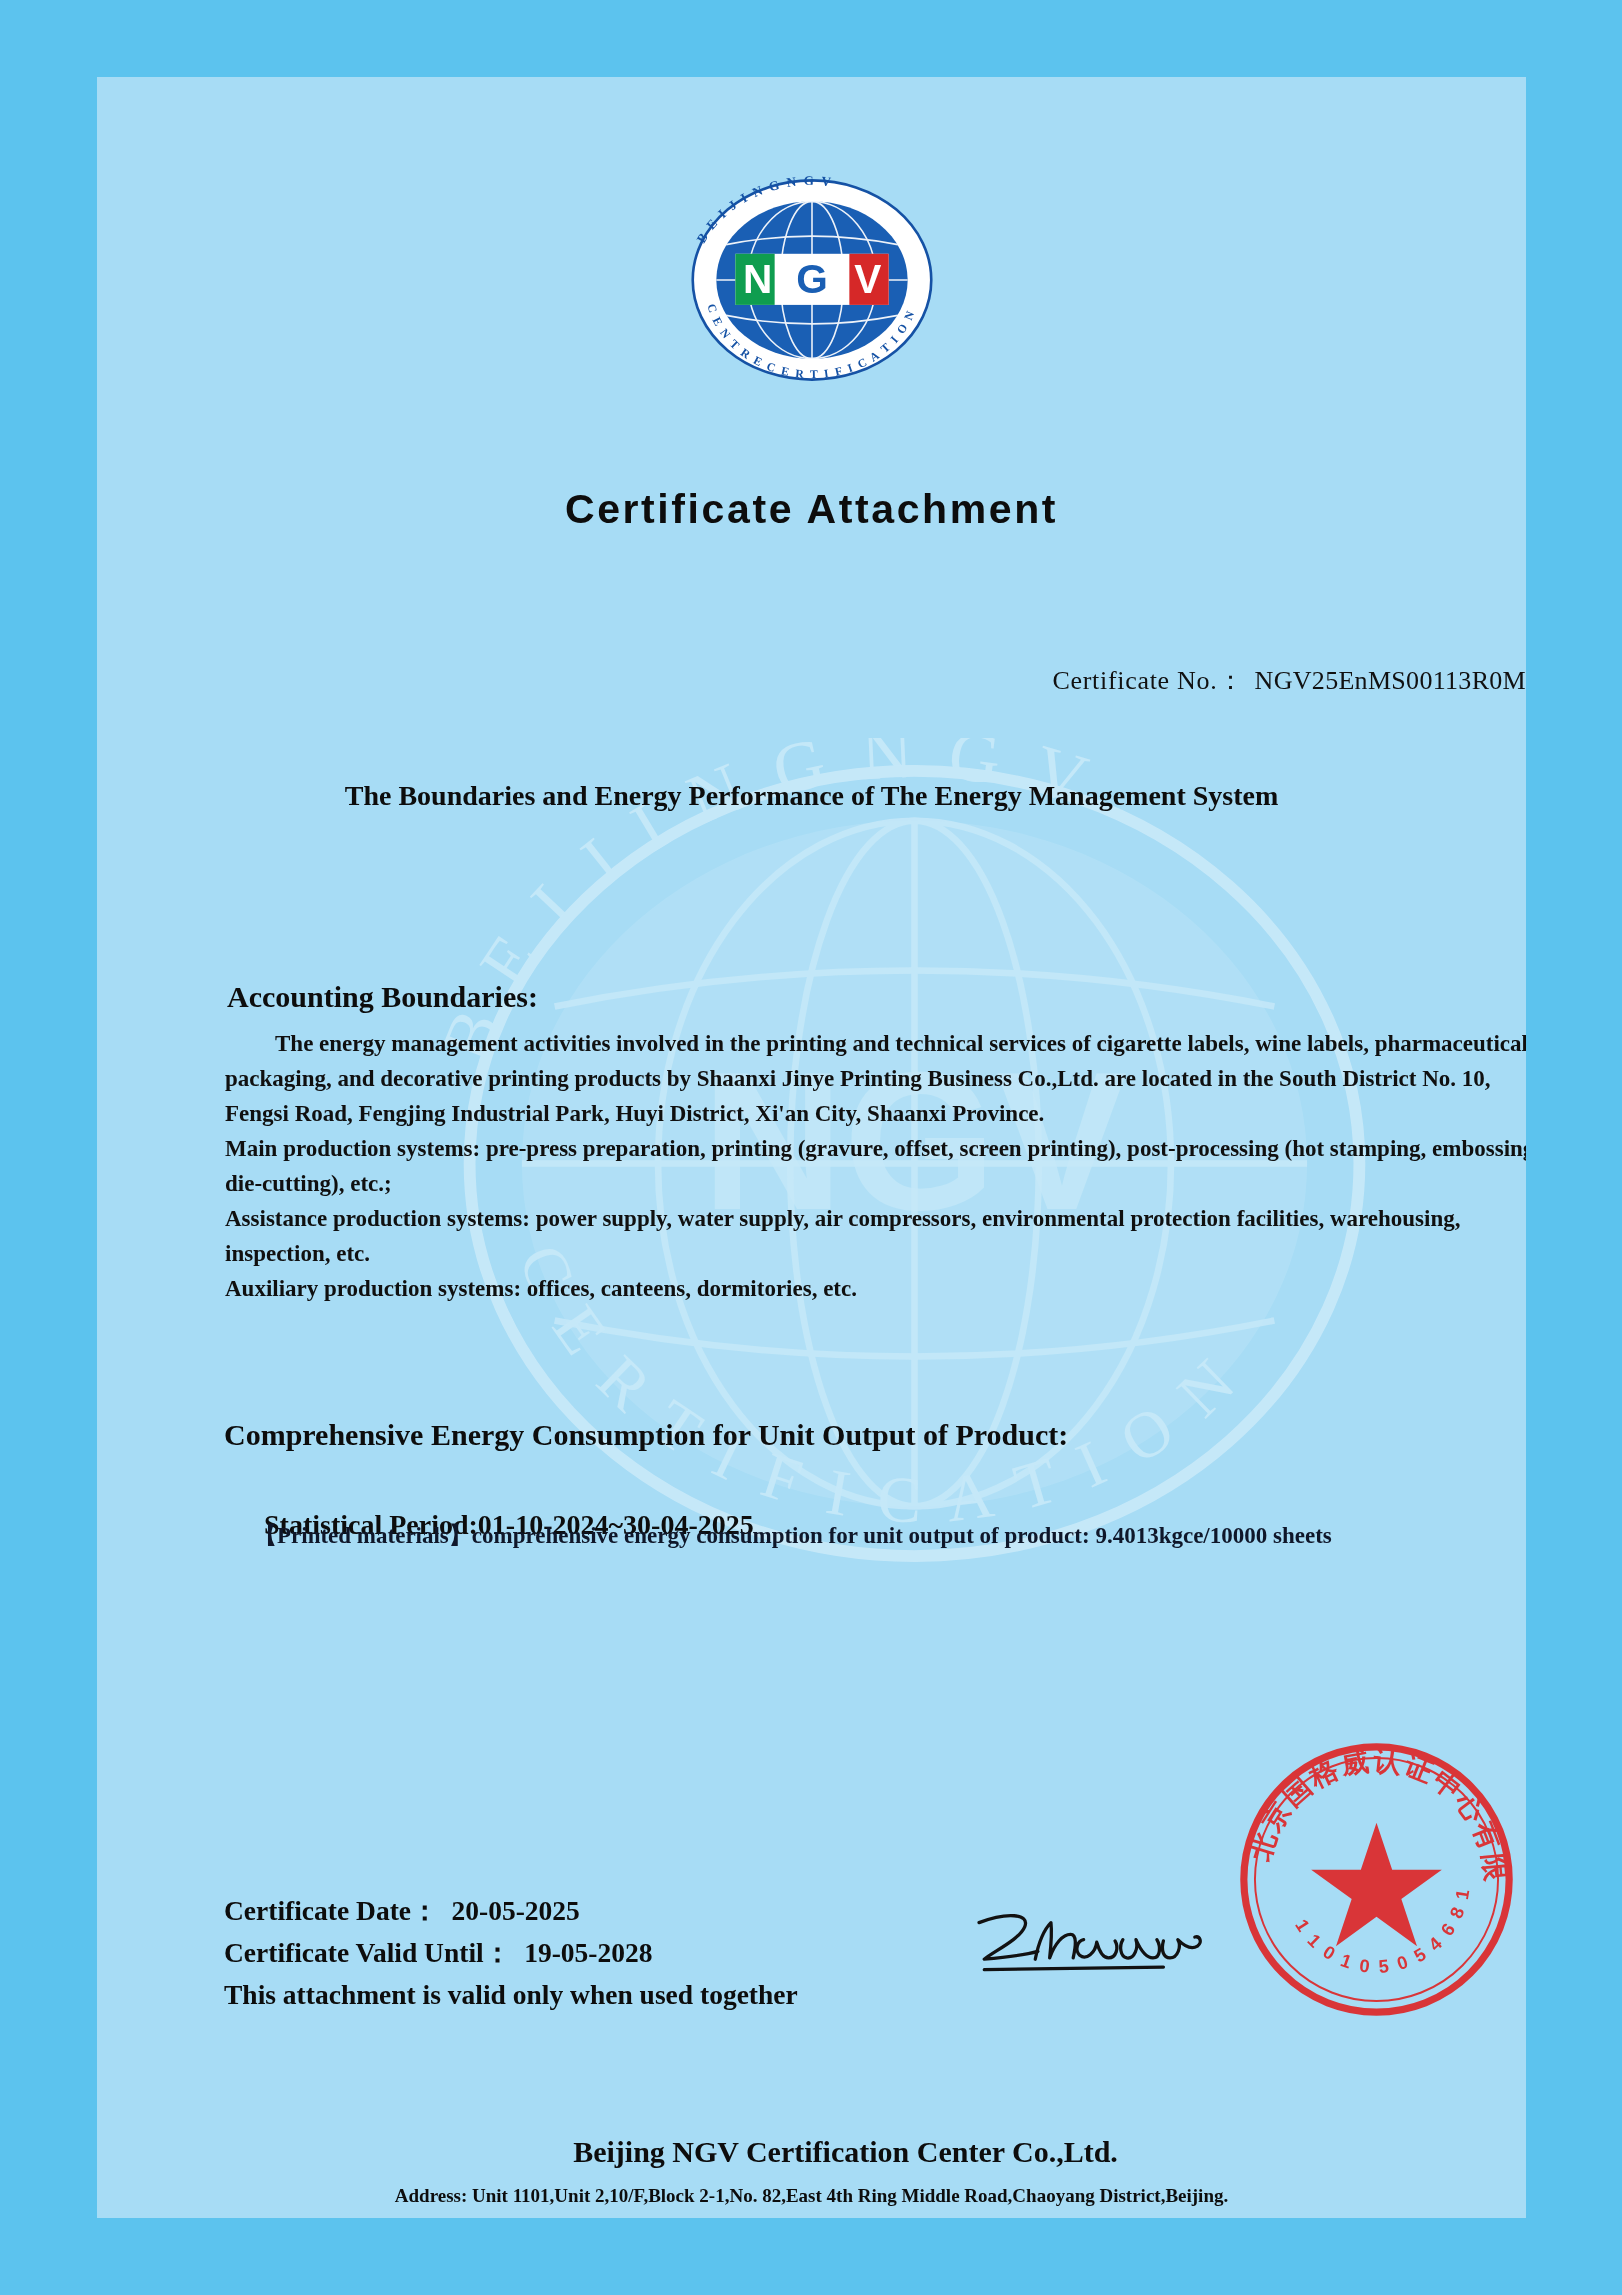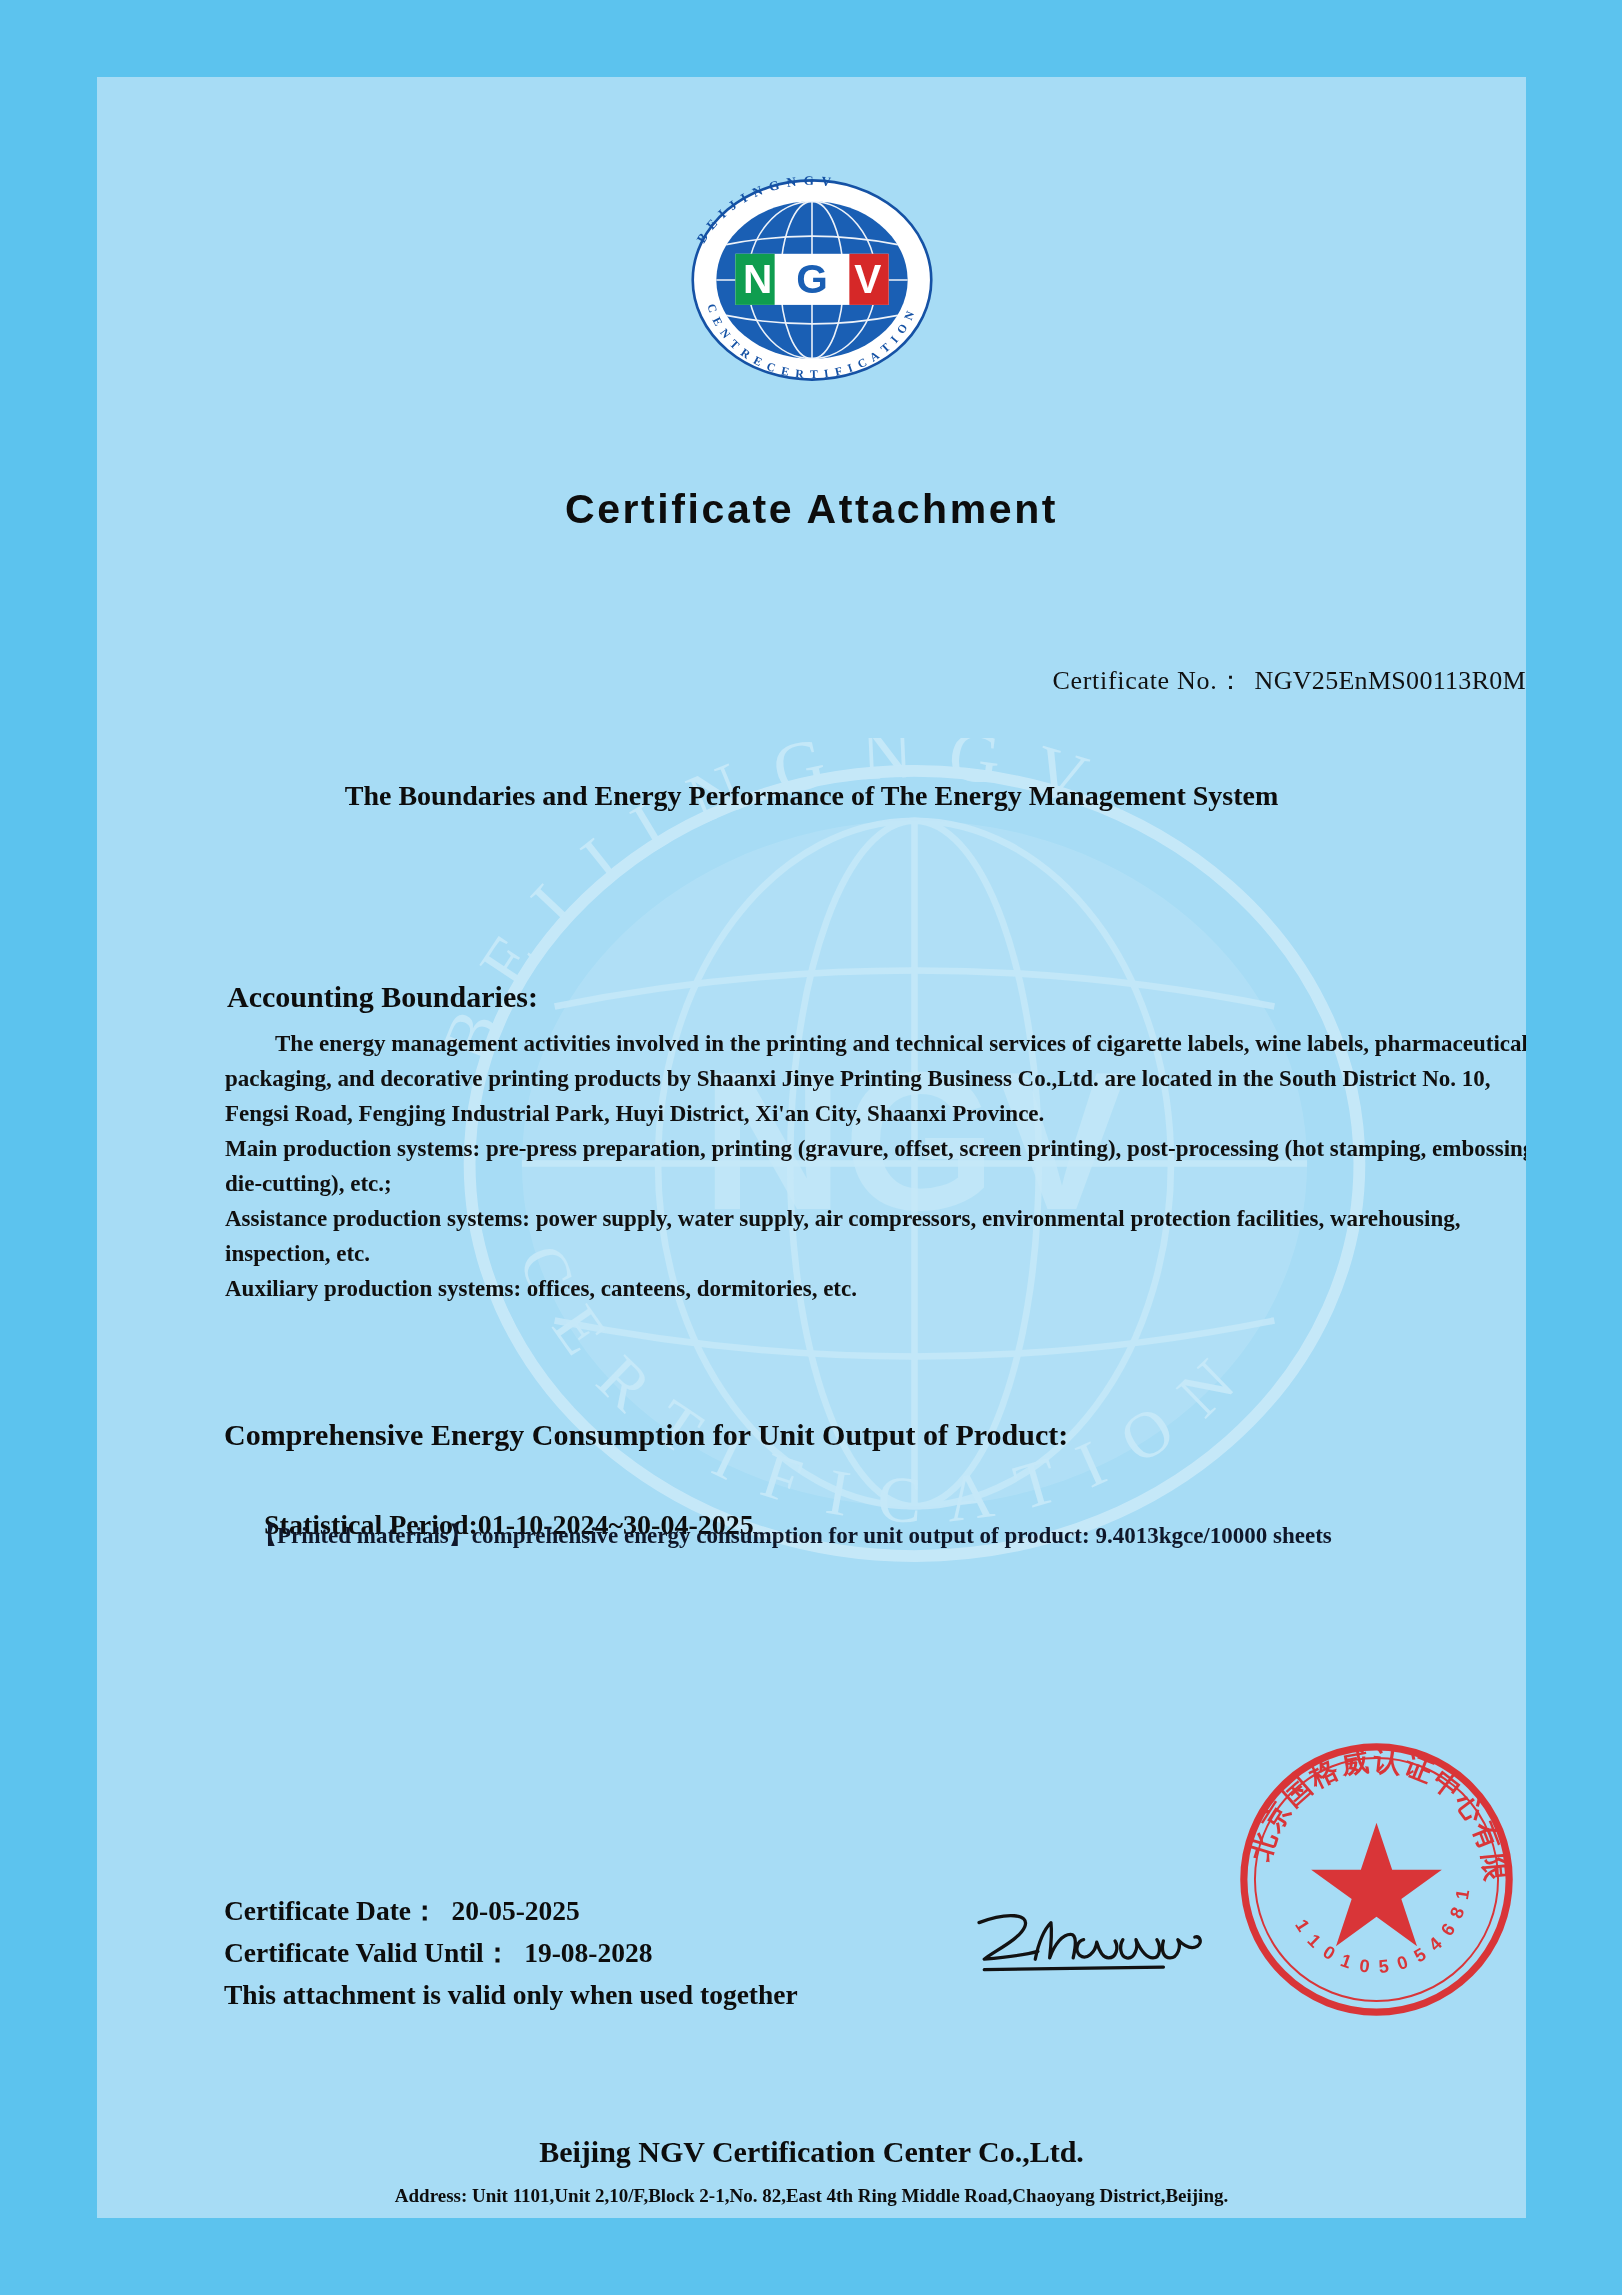--- a/index.html
+++ b/index.html
@@ -178,20 +178,21 @@
   
   .company {
     position: absolute;
     left: 0;
     top: 2058px;
     width: 100%;
     text-align: center;
     font-weight: bold;
     font-size: 30px;
     color: #0d0d0d;
+    padding-left: 34px;
   }
   .addr {
     position: absolute;
     left: 0;
     top: 2108px;
     width: 100%;
     text-align: center;
     font-weight: bold;
     font-size: 19px;
     color: #0d0d0d;
@@ -287,21 +288,21 @@
 
       <div class="section-head" id="consumption-head">Comprehensive Energy Consumption for Unit Output of Product:</div>
       <div class="stat-period">Statistical Period:01-10-2024~30-04-2025</div>
       <div class="consumption-line">【Printed materials】comprehensive energy consumption for unit output of product: 9.4013kgce/10000 sheets</div>
 
       <div class="details">
         <div class="row">
           <span>Certificate Date：</span><span class="val">20-05-2025</span>
         </div>
         <div class="row">
-          <span>Certificate Valid Until：</span><span class="val">19-08-2028</span>
+          <span>Certificate Valid Until：</span><span class="val">19-05-2028</span>
         </div>
         <div class="row">This attachment is valid only when used together</div>
       </div>
 
       <div class="signature">
         <svg viewBox="0 0 380 130" xmlns="http://www.w3.org/2000/svg">
           <g fill="none" stroke="#121212" stroke-width="5" stroke-linecap="round" stroke-linejoin="round">
             <path d="M18,30 C60,14 96,16 88,36 C80,56 40,74 26,86 C48,84 86,80 108,74"></path>
             <path d="M104,86 C110,56 120,38 128,30 C130,48 128,66 126,84 C134,62 146,48 158,48 C168,48 166,66 162,84"></path>
             <path d="M178,56 C168,58 164,72 172,80 C182,88 196,76 198,60 C202,74 208,84 216,84 C228,84 232,68 226,58"></path>

